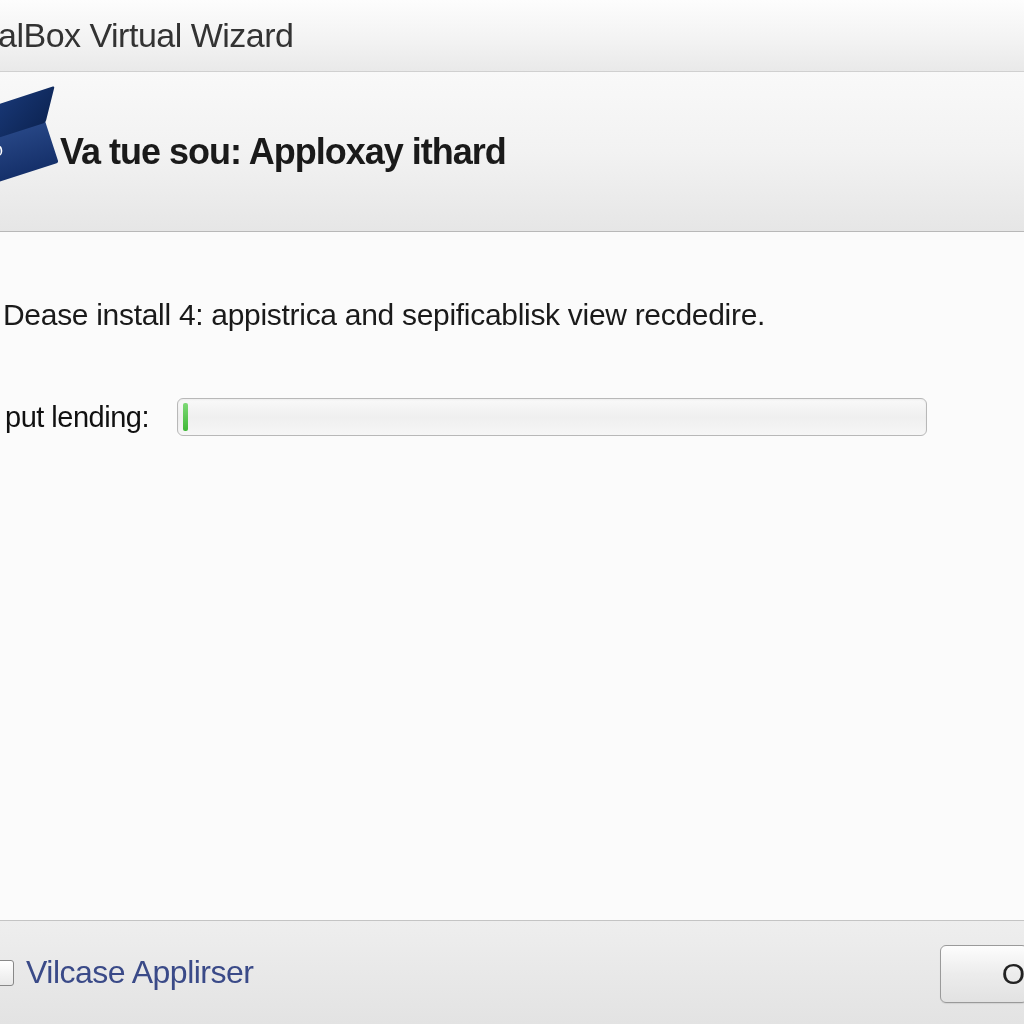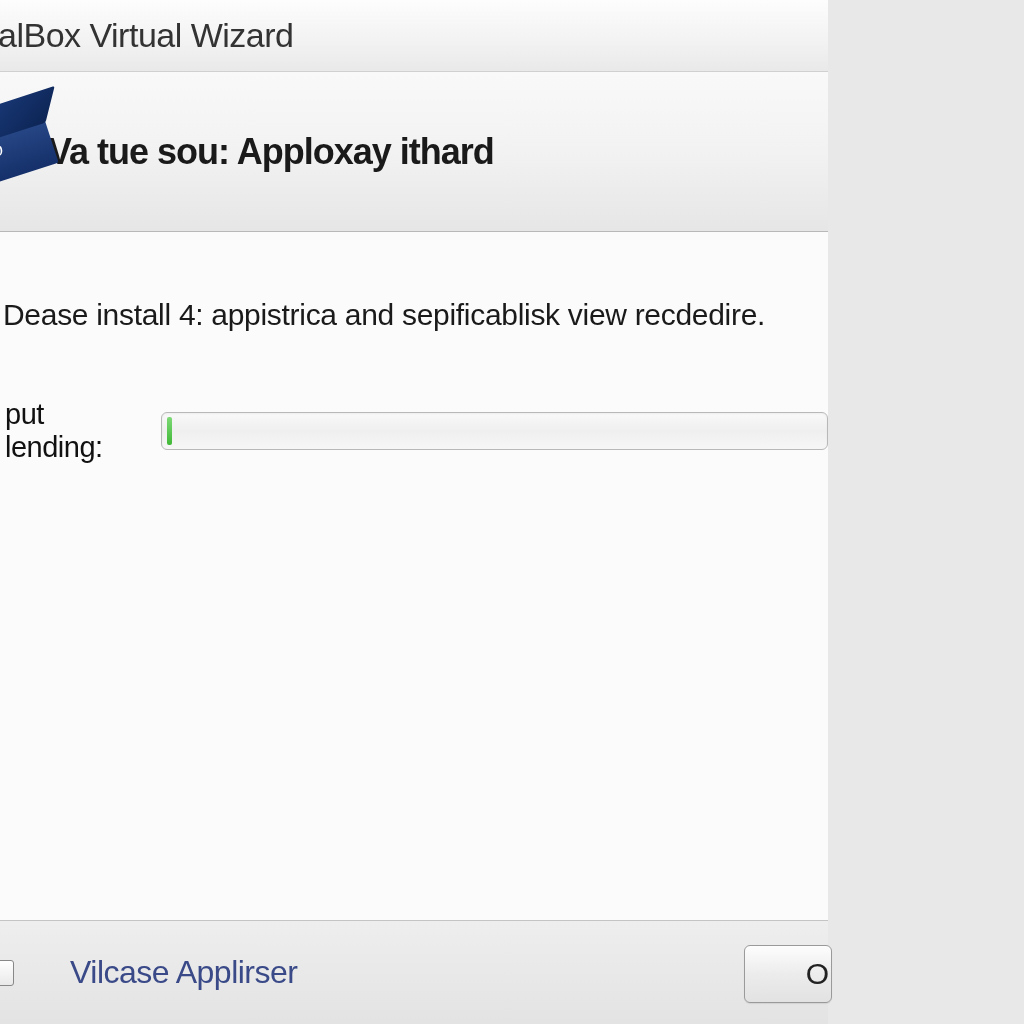--- a/index.html
+++ b/index.html
@@ -4,21 +4,21 @@
 <style>
   * { box-sizing: border-box; }
   html, body {
     margin: 0; padding: 0;
     width: 1024px; height: 1024px;
     overflow: hidden;
     font-family: 'Segoe UI', Tahoma, Arial, sans-serif;
     background: #e8e8e8;
   }
   .window {
-    width: 828px; height: 1024px;
+    width: 1024px; height: 1024px;
     background: #f5f5f5;
     display: flex;
     flex-direction: column;
     position: relative;
   }
   .titlebar {
     height: 72px;
     background: linear-gradient(to bottom, #fdfdfd 0%, #f2f2f2 60%, #e9e9e9 100%);
     border-bottom: 1px solid #d0d0d0;
     display: flex;
@@ -74,21 +74,21 @@
     font-style: italic;
     color: #fff;
     font-weight: 400;
     transform: skewY(-6deg);
     letter-spacing: -1px;
   }
   .header-text {
     font-size: 36px;
     font-weight: 700;
     color: #1a1a1a;
-    margin-left: 48px;
+    margin-left: 60px;
     letter-spacing: -1px;
   }
   .content {
     flex: 1;
     background: #fbfbfb;
     padding: 66px 0 0 7px;
     position: relative;
   }
   .desc {
     font-size: 30px;
@@ -128,21 +128,20 @@
     border-radius: 2px;
   }
   .footer {
     height: 104px;
     background: linear-gradient(to bottom, #eeeeee 0%, #e3e3e3 100%);
     border-top: 1px solid #c4c4c4;
     display: flex;
     align-items: center;
     padding: 0 0 0 0;
     position: relative;
-    gap: 44px;
   }
   .footer-check {
     width: 26px; height: 26px;
     border: 1px solid #888;
     border-radius: 3px;
     background: linear-gradient(to bottom, #fff, #e9e9e9);
     margin-left: -12px;
     margin-right: 12px;
     flex-shrink: 0;
   }

